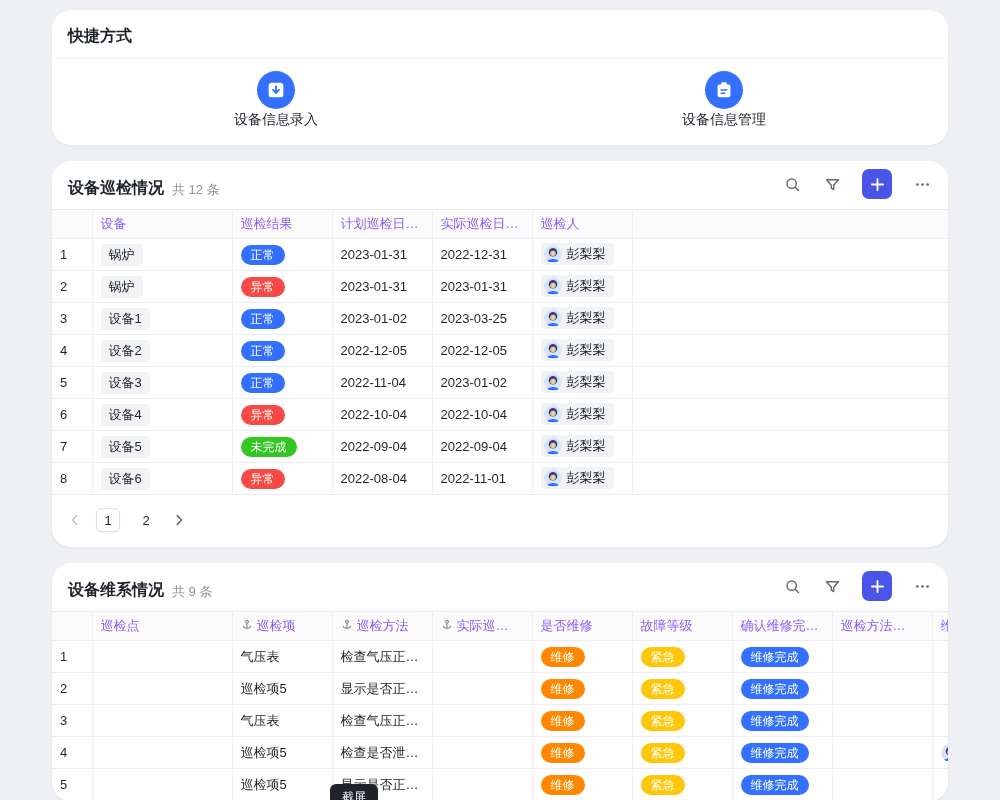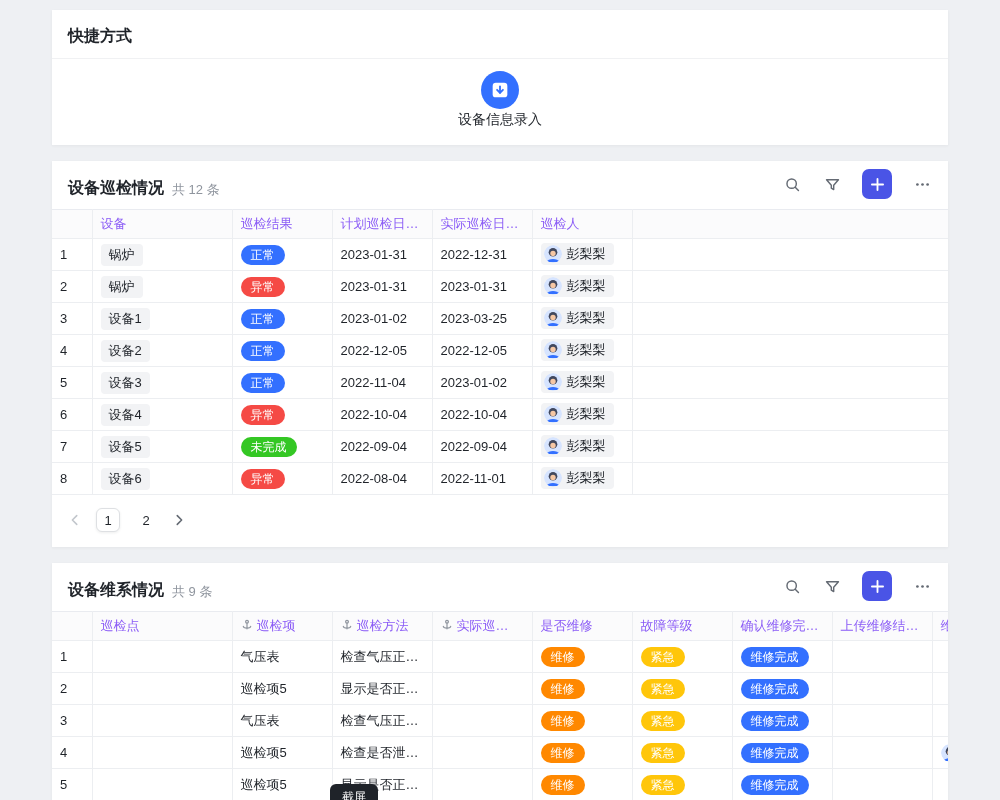--- a/index.html
+++ b/index.html
@@ -3,21 +3,21 @@
 <meta charset="utf-8">
 <style>
   * { box-sizing: border-box; }
   html,body { margin:0; padding:0; }
   body {
     width:1000px; height:800px; overflow:hidden; position:relative;
     background:#eef0f3; color:#1f2329;
     font-family:"Liberation Sans","DejaVu Sans",sans-serif;
   }
   .page { padding:10px 52px 0; display:flex; flex-direction:column; gap:16px; }
-  .card { background:#fff; border-radius:0; box-shadow:0 1px 3px rgba(31,35,41,.05); overflow:hidden; }
+  .card { background:#fff; border-radius:19px; box-shadow:0 1px 3px rgba(31,35,41,.05); overflow:hidden; }
 
   
   .sc-title { padding:15px 16px 11px; font-size:16px; font-weight:700; border-bottom:1px solid #f0f1f3; line-height:22px; }
   .sc-row { display:flex; padding:12px 0 16px; }
   .shortcut { flex:1; display:flex; flex-direction:column; align-items:center; gap:0; cursor:pointer; }
   .sc-icon { width:38px; height:38px; border-radius:50%; display:flex; align-items:center; justify-content:center; }
   .sc-icon svg { width:22px; height:22px; }
   .sc-label { font-size:14px; line-height:20px; }
 
   
@@ -67,20 +67,30 @@
     <div class="sc-row" id="shortcut-row">
         <div class="shortcut">
           <span class="sc-icon" style="background: rgb(51, 112, 255); color: rgb(51, 112, 255);">
             <svg viewBox="0 0 24 24">
               <rect x="4" y="4" width="16" height="16" rx="3.5" fill="#fff"></rect>
               <path d="M12 8v7" stroke="currentColor" stroke-width="2" stroke-linecap="round"></path>
               <path d="M8.8 11.8L12 15l3.2-3.2" stroke="currentColor" stroke-width="2" fill="none" stroke-linecap="round" stroke-linejoin="round"></path>
             </svg>
           </span>
           <div class="sc-label">设备信息录入</div>
+        </div>
+        <div class="shortcut">
+          <span class="sc-icon" style="background: rgb(51, 112, 255); color: rgb(51, 112, 255);">
+            <svg viewBox="0 0 24 24">
+              <rect x="5" y="6" width="14" height="14" rx="2" fill="#fff"></rect>
+              <rect x="9" y="3.5" width="6" height="4.5" rx="1.2" fill="#fff"></rect>
+              <path d="M9 12h6M9 15.5h4" stroke="currentColor" stroke-width="1.7" stroke-linecap="round"></path>
+            </svg>
+          </span>
+          <div class="sc-label">设备信息管理</div>
         </div>
       </div>
   </section>
 
   <section class="card">
     <div class="card-head">
       <span class="card-title">设备巡检情况</span>
       <span class="card-count">共 12 条</span>
       <div class="head-actions" id="inspection-actions">
           <span class="icon-btn">
@@ -364,21 +374,21 @@
                 </span><span class="col-label">巡检方法</span></th>
               <th><span class="col-icon">
                   <svg viewBox="0 0 12 12" fill="none" stroke="currentColor" stroke-width="1.2" stroke-linecap="round">
                     <circle cx="6" cy="2.7" r="1.4"></circle>
                     <path d="M6 4.2v5.6M2.3 7.3c0 2.5 7.4 2.5 7.4 0"></path>
                   </svg>
                 </span><span class="col-label">实际巡…</span></th>
               <th><span class="col-label">是否维修</span></th>
               <th><span class="col-label">故障等级</span></th>
               <th><span class="col-label">确认维修完…</span></th>
-              <th><span class="col-label">上传维修结…</span></th>
+              <th><span class="col-label">巡检方法…</span></th>
               <th class="no-r"><span class="col-label">维…</span></th>
             </tr>
           </thead>
           <tbody>
             <tr>
               <td class="num">1</td>
               <td></td>
               <td>气压表</td>
               <td>检查气压正…</td>
               <td></td>

